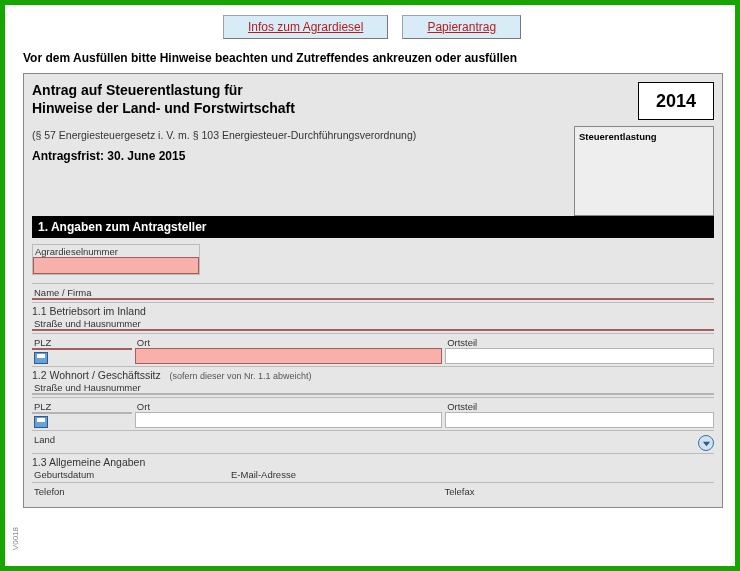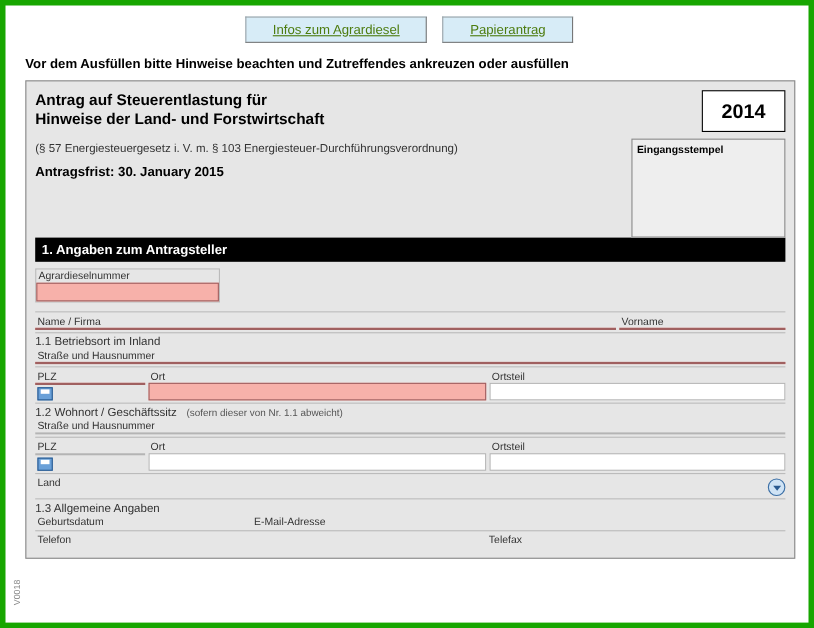--- a/index.html
+++ b/index.html
@@ -19,21 +19,21 @@
     gap: 14px;
     margin: 4px 0 12px 200px;
   }
   .tbtn {
     background: #d7ecf7;
     border: 1px solid #9aa3a8;
     border-right-color:#777; border-bottom-color:#777;
     padding: 4px 24px;
     font-size: 12px;
     text-decoration: underline;
-    color: #4d7c0f;
+    color: #b91c1c;
     cursor: pointer;
   }
   .instruction { font-weight: bold; font-size: 12px; margin-bottom: 8px; }
   .form-block {
     background: #e6e6e6;
     border: 1px solid #888;
     padding: 8px 8px 10px 8px;
   }
   .header-row { display:flex; }
   .header-left { flex:1; }
@@ -98,44 +98,40 @@
   </div>
 
   <div class="instruction">Vor dem Ausfüllen bitte Hinweise beachten und Zutreffendes ankreuzen oder ausfüllen</div>
 
   <div class="form-block">
     <div class="header-row">
       <div class="header-left">
         <div class="title-line">Antrag auf Steuerentlastung für</div>
         <div class="title-line">Hinweise der Land- und Forstwirtschaft</div>
         <div class="law">(§ 57 Energiesteuergesetz i. V. m. § 103 Energiesteuer-Durchführungsverordnung)</div>
-        <div class="frist">Antragsfrist: 30. January 2015</div>
+        <div class="frist">Antragsfrist: 30. June 2015</div>
       </div>
       <div style="width:150px; display:flex; flex-direction:column; align-items:flex-end;">
         <div class="year-box">2014</div>
-        <div class="stamp-box">Eingangsstempel</div>
+        <div class="stamp-box">Steuerentlastung</div>
       </div>
     </div>
 
     <div class="section-bar">1. Angaben zum Antragsteller</div>
 
     <div class="field-group" style="width:168px; border:1px solid #bbb;">
       <div class="flabel">Agrardieselnummer</div>
       <div class="pink-input"></div>
     </div>
 
     <div class="row thin-border" style="margin-top:8px;">
       <div class="cell" style="flex:7;">
         <div class="flabel">Name / Firma</div>
         <div class="pink-input"></div>
       </div>
-      <div class="cell" style="flex:2;">
-        <div class="flabel">Vorname</div>
-        <div class="pink-input"></div>
-      </div>
     </div>
 
     <div class="subhead thin-border">1.1 Betriebsort im Inland</div>
     <div class="cell">
       <div class="flabel">Straße und Hausnummer</div>
       <div class="pink-input"></div>
     </div>
     <div class="row thin-border">
       <div class="cell" style="flex:1.3;">
         <div class="flabel">PLZ</div>

